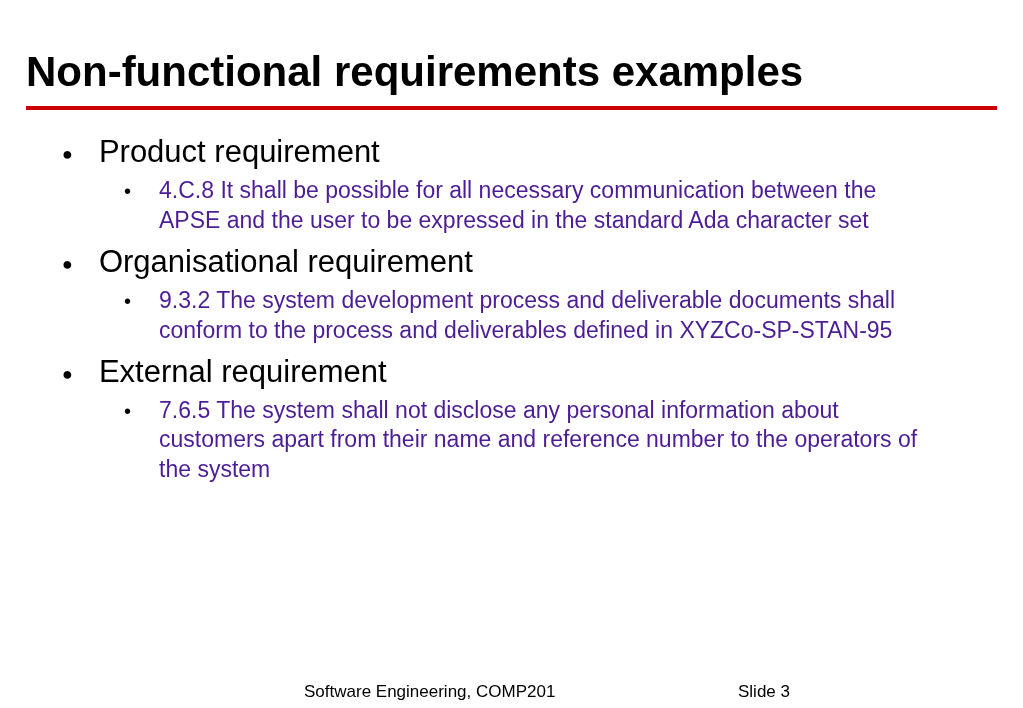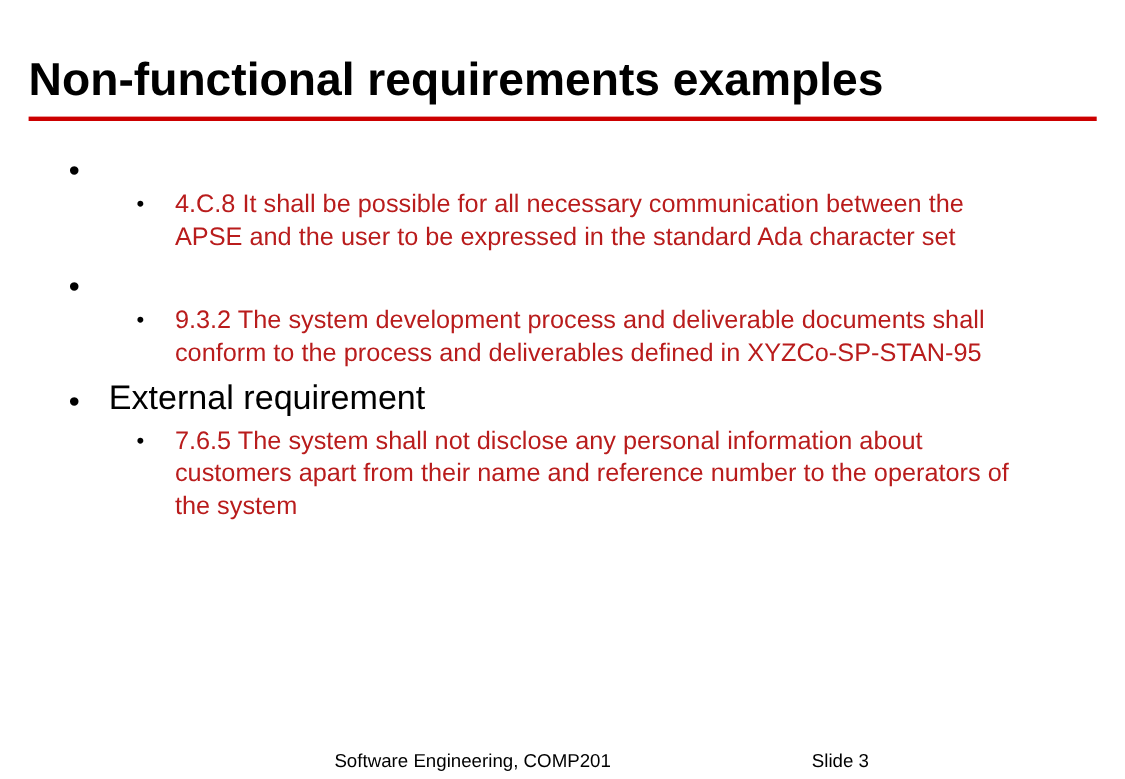--- a/index.html
+++ b/index.html
@@ -56,21 +56,21 @@
     .sub-bullet .bullet {
       font-size: 20px;
       color: #000000;
       margin-left: 94px;
       margin-right: 28px;
       margin-top: 0px;
       line-height: 30px;
     }
     .sub-bullet-text {
       font-size: 23px;
-      color: #b91c1c;
+      color: #4c1d95;
       line-height: 1.3;
       flex: 1;
     }
     .footer {
       position: absolute;
       bottom: 26px;
       left: 0;
       width: 100%;
       display: flex;
       font-size: 17px;
@@ -88,28 +88,30 @@
 </head>
 <body>
 
 <div class="slide-title">Non-functional requirements examples</div>
 <div class="title-underline"></div>
 
 <div class="content">
 
   <div class="main-bullet">
     <span class="bullet">●</span>
+    <span class="main-bullet-text">Product requirement</span>
   </div>
   <div class="sub-bullet">
     <span class="bullet">•</span>
     <span class="sub-bullet-text">4.C.8 It shall be possible for all necessary communication between the APSE and the user to be expressed in the standard Ada character set</span>
   </div>
 
   <div class="main-bullet">
     <span class="bullet">●</span>
+    <span class="main-bullet-text">Organisational requirement</span>
   </div>
   <div class="sub-bullet">
     <span class="bullet">•</span>
     <span class="sub-bullet-text">9.3.2  The system development process and deliverable documents shall conform to the process and deliverables defined in XYZCo-SP-STAN-95</span>
   </div>
 
   <div class="main-bullet">
     <span class="bullet">●</span>
     <span class="main-bullet-text">External requirement</span>
   </div>

